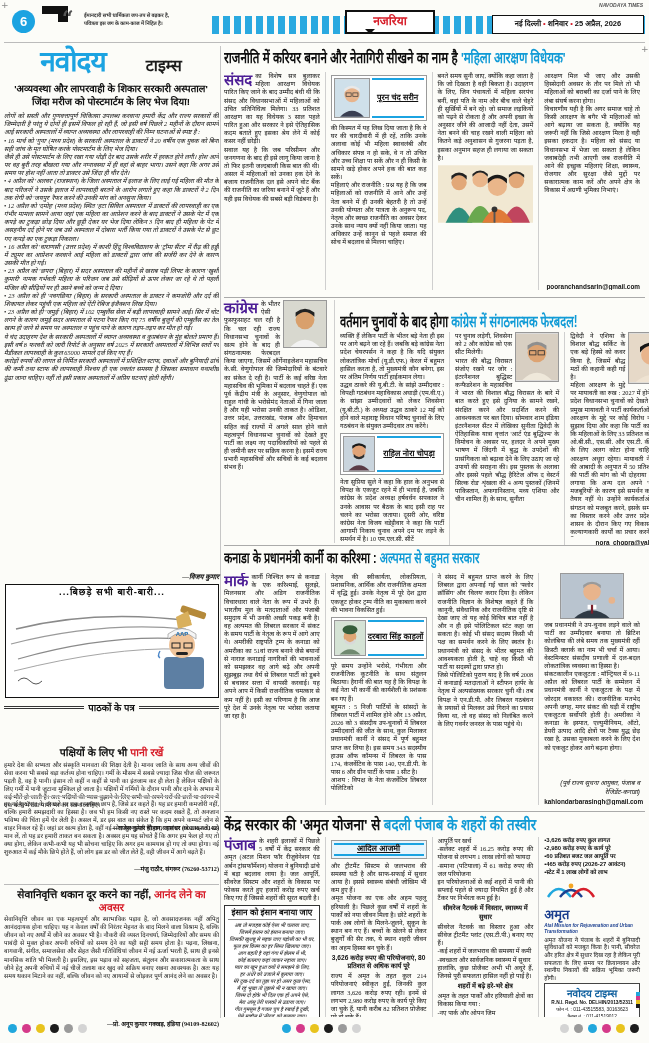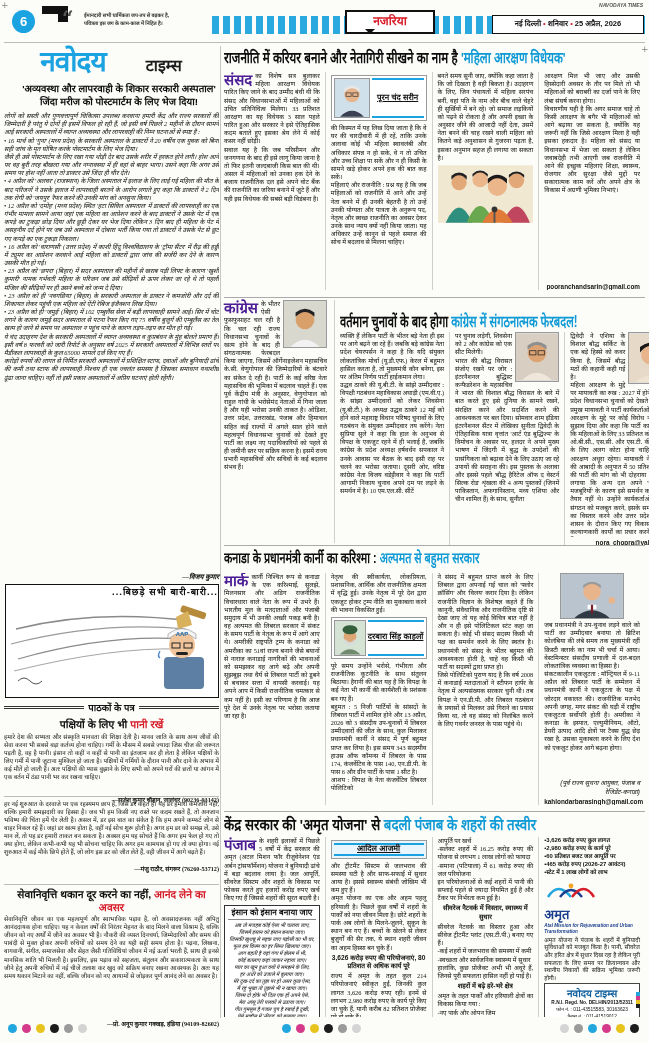--- a/index.html
+++ b/index.html
@@ -23,35 +23,35 @@
   .paper-small{left:553px;top:2px;width:90px;font:italic bold 5px "Liberation Sans",sans-serif;color:#555;text-align:right;}
   .date-box{left:492px;top:15px;width:150px;height:17px;background:#fff;border:1px solid #111;
       text-align:center;font:bold 7.5px/16px "Liberation Sans",sans-serif;}
   .date-box .dot{color:#d71f2b;padding:0 2px;}
   .hdr-rule{left:4px;top:42px;width:641px;height:0;border-top:1px solid #bbb;}
   
   .vrule{left:220px;top:46px;width:0;height:972px;border-left:1px solid #c6c6c6;}
   .masthead{left:4px;top:46px;width:214px;text-align:center;}
   .masthead .blue{font:bold 28px/32px "Liberation Sans",sans-serif;color:#1ba3e1;letter-spacing:-1px;}
   .masthead .black{font:bold 16px "Liberation Sans",sans-serif;color:#1c1c1c;margin-left:36px;}
-  .ed-headline{left:12px;top:82px;width:214px;text-align:center;font:bold 9.8px/1.35 "Liberation Sans",sans-serif;color:#0e0e0e;}
+  .ed-headline{left:4px;top:82px;width:214px;text-align:center;font:bold 9.8px/1.35 "Liberation Sans",sans-serif;color:#0e0e0e;}
   .ed-body{left:4px;top:112px;width:215px;height:458px;overflow:hidden;
       font:italic 6.3px/1.3 "Liberation Serif",serif;text-align:justify;white-space:pre-line;}
   .ed-sign{left:4px;top:572px;width:215px;text-align:right;font:italic bold 6.8px "Liberation Serif",serif;}
   .cartoon{left:5px;top:584px;width:212px;height:112px;border:1.5px solid #111;background:#fff;}
-  .cartoon-cap{width:100%;text-align:right;font:bold 9.5px/14px "Liberation Sans",sans-serif;letter-spacing:1px;}
+  .cartoon-cap{width:100%;text-align:center;font:bold 9.5px/14px "Liberation Sans",sans-serif;letter-spacing:1px;}
   .letters-hdr{left:4px;top:701px;width:215px;display:flex;align-items:center;gap:4px;}
   .letters-hdr .rule{flex:1;border-top:3px double #333;height:0;}
   .letters-hdr .t{font:bold 9.5px "Liberation Sans",sans-serif;}
   .letter{left:4px;width:215px;}
   .letter .hl{text-align:center;font:bold 10.5px/1.2 "Liberation Sans",sans-serif;margin-bottom:2px;}
   .letter .red{color:#d71f2b;}
   .letter .bd{font-size:6.2px;line-height:1.3;text-align:justify;overflow:hidden;}
   .letter .sg{text-align:right;font-weight:bold;font-size:6.2px;}
-  .l1{top:718px;} .l1 .bd{height:62px;}
+  .l1{top:746px;} .l1 .bd{height:62px;}
   .l2{top:796px;border-top:1px solid #bbb;padding-top:3px;} .l2 .bd{height:64px;}
   .l3{top:884px;border-top:1px solid #bbb;padding-top:3px;} .l3 .bd{height:104px;}
   
   .hl-row{overflow:hidden;white-space:nowrap;}
   .shrink{display:inline-block;white-space:nowrap;transform-origin:0 50%;}
   .sx86{transform:scaleX(.86);} .sx75{transform:scaleX(.75);} .sx70{transform:scaleX(.70);} .sx72{transform:scaleX(.72);}
   .hl-black{color:#0d0d0d;} .hl-blue{color:#119bd6;}
   .art-hl{font-family:"Liberation Sans",sans-serif;font-weight:bold;}
   .cols{display:flex;}
   .cols .col{flex:1 1 0;overflow:hidden;padding:0 5px 0 0;}
@@ -257,20 +257,30 @@
       <span class="lead">कांग्रेस</span><span class="pre">के भीतर ऐसी फुसफुसाहट चल रही है कि चल रही राज्य विधानसभा चुनावों के खत्म होने के बाद ही संगठनात्मक फेरबदल किया जाएगा, जिसमें ऑर्गेनाइजेशन महासचिव के.सी. वेणुगोपाल की जिम्मेदारियों के बंटवारे का संकेत दे रही है। पार्टी के कई वरिष्ठ नेता महासचिव की भूमिका में बदलाव चाहते हैं। एक पूर्व केंद्रीय मंत्री के अनुसार, वेणुगोपाल को राहुल गांधी के भरोसेमंद नेताओं में गिना जाता है और यही भरोसा उनकी ताकत है। ओडिशा, उत्तर प्रदेश, उत्तराखंड, पंजाब और हिमाचल सहित कई राज्यों में अगले साल होने वाले महत्वपूर्ण विधानसभा चुनावों को देखते हुए पार्टी का लक्ष्य नए पदाधिकारियों को पहले से ही जमीनी स्तर पर सक्रिय करना है। इसमें राज्य प्रभारी महासचिवों और सचिवों के कई बदलाव संभव हैं।</span>
     </div>
     <div class="m2">
       <div class="hl-row art-hl">
         <span class="shrink sx70"><span class="hl-black">वर्तमान चुनावों के बाद होगा </span><span class="hl-blue">कांग्रेस में संगठनात्मक फेरबदल!</span></span>
       </div>
       <div class="cols">
         <div class="col coltext">
           <span class="pre">व्यक्ति हैं लेकिन पार्टी के भीतर बड़े नेता ही इस पर आगे बढ़ने जा रहे हैं। जबकि बड़े कांग्रेस नेता प्रदेश चेयरपर्सन ने कहा है कि यदि संयुक्त लोकतांत्रिक मोर्चा (यू.डी.एफ.) केरल में बहुमत हासिल करता है, तो मुख्यमंत्री कौन बनेगा, इस पर अंतिम निर्णय पार्टी हाईकमान लेगा।
 उद्धव ठाकरे की यू.बी.टी. के सांझे उम्मीदवार : विपक्षी गठबंधन महाविकास अघाड़ी (एम.वी.ए.) के सांझा उम्मीदवारों को लेकर शिवसेना (यू.बी.टी.) के अध्यक्ष उद्धव ठाकरे 12 मई को होने वाले महाराष्ट्र विधान परिषद चुनावों के लिए गठबंधन के संयुक्त उम्मीदवार तय करेंगे।</span>
+          <div class="author-card">
+            <svg class="photo" width="30" height="34" viewBox="0 0 40 44">
+              <rect width="40" height="44" fill="#c9d4dd"></rect>
+                <path d="M6 44 Q20 30 34 44 Z" fill="#5a3b46"></path>
+              <circle cx="20" cy="18" r="9" fill="#e0a377"></circle>
+                <path d="M11 15 Q20 6 29 15 L29 11 Q20 4 11 11 Z" fill="#1c1c1c"></path>
+              <path d="M13 22 Q20 30 27 22 L27 26 Q20 32 13 26 Z" fill="#2e2e2e"></path>
+            </svg>
+            <div class="nm">राहिल नोरा चोपड़ा</div>
+          </div>
           <span class="pre">नेता सुप्रिया सुले ने कहा कि हाल के अनुभव से विपक्ष के एकजुट रहने में ही भलाई है, जबकि कांग्रेस के प्रदेश अध्यक्ष हर्षवर्धन सपकाल ने उनके आवास पर बैठक के बाद इसी राह पर चलने का भरोसा जताया। दूसरी ओर, वरिष्ठ कांग्रेस नेता विजय वडेट्टीवार ने कहा कि पार्टी आगामी निकाय चुनाव अपने दम पर लड़ने के समर्थन में है। 10 एम.एल.सी. सीटें</span>
         </div>
         <div class="col coltext">
           <svg class="photo float-r" width="42" height="48" viewBox="0 0 40 44">
             <rect width="40" height="44" fill="#d8cfc2"></rect>
               <path d="M6 44 Q20 30 34 44 Z" fill="#efe8da"></path>
             <circle cx="20" cy="18" r="9" fill="#dda372"></circle>
               <path d="M11 15 Q20 6 29 15 L29 11 Q20 4 11 11 Z" fill="#8f8f8f"></path>
             <rect x="13" y="16" width="6" height="4" fill="none" stroke="#333" stroke-width="0.8"></rect>
               <rect x="21" y="16" width="6" height="4" fill="none" stroke="#333" stroke-width="0.8"></rect>

